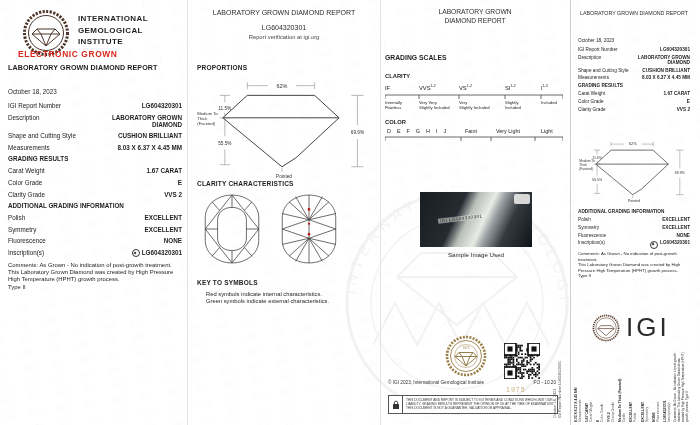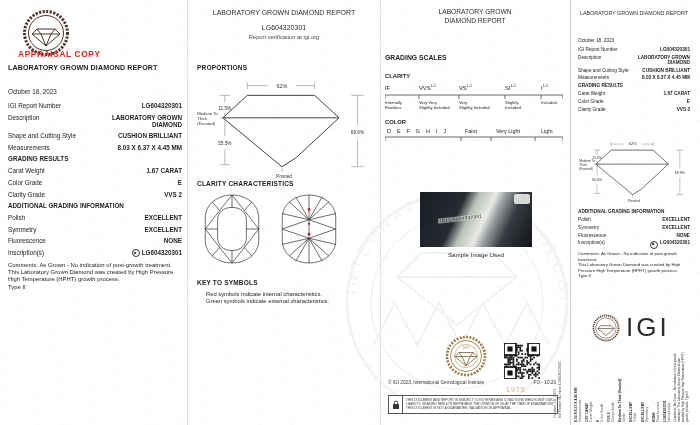--- a/index.html
+++ b/index.html
@@ -92,21 +92,24 @@
 
   <div class="vdiv" style="left:187px"></div>
   <div class="vdiv" style="left:380px"></div>
   <div class="vdiv dark" style="left:570px"></div>
 
   <svg class="abs" style="left:22px;top:9px" width="48" height="48" viewBox="0 0 48 48">
     <circle cx="24" cy="24" r="21.5" fill="none" stroke="#4d342a" stroke-width="3" stroke-dasharray="2.2 1.4"></circle>
     <circle cx="24" cy="24" r="17.5" fill="none" stroke="#4d342a" stroke-width="1"></circle>
     <path d="M15,20 L33,20 L38,25 L24,37 L10,25 Z M10,25 L38,25 M15,20 L19,25 M33,20 L29,25 M19,25 L24,37 M29,25 L24,37" fill="none" stroke="#4d342a" stroke-width="1"></path>
   </svg>
-  <div class="ecopy">APPRAISAL COPY</div>
+  <div class="brand" style="white-space:pre-line">INTERNATIONAL
+GEMOLOGICAL
+INSTITUTE</div>
+  <div class="ecopy">ELECTRONIC GROWN</div>
   <div class="p1title">LABORATORY GROWN DIAMOND REPORT</div>
 
   <div class="fields" style="left:8px;top:88px;width:174px">
     <div class="date">October 18, 2023</div>
     <div class="row">
       <span class="lb">IGI Report Number</span>
       <span class="vl">LG604320301</span>
     </div>
     <div class="row">
       <span class="lb">Description</span>

